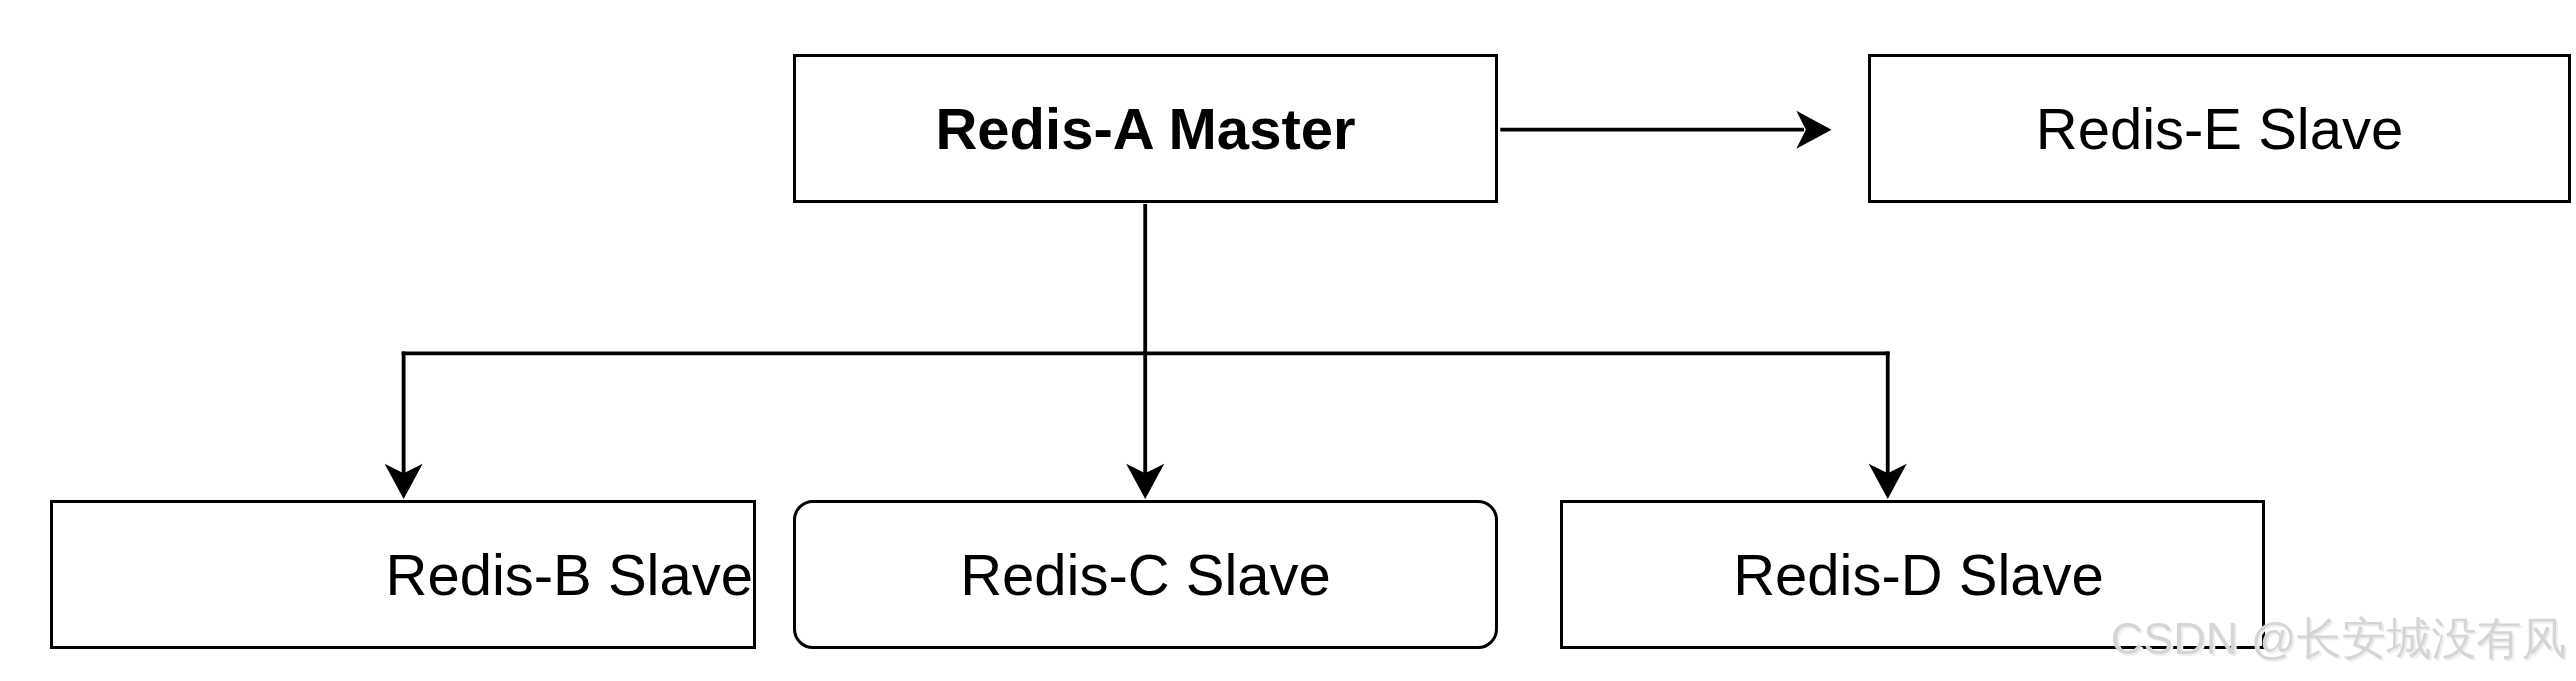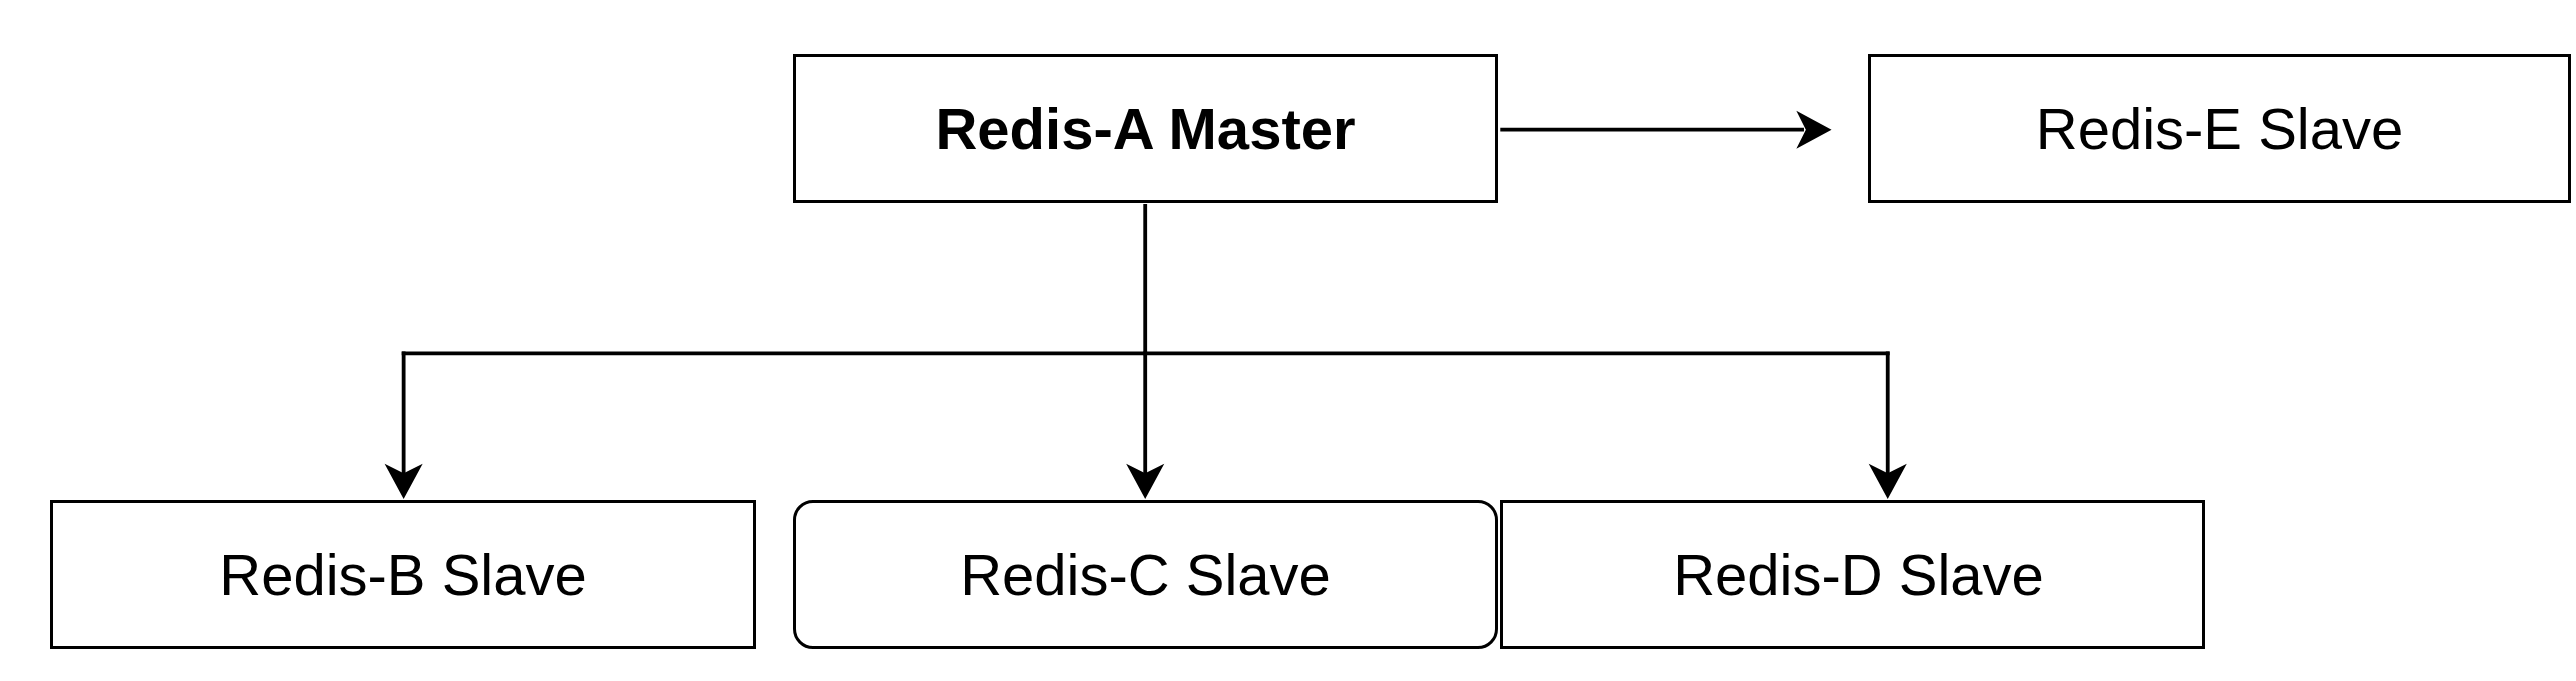--- a/index.html
+++ b/index.html
@@ -23,23 +23,23 @@
     display: flex;
     align-items: center;
     justify-content: center;
     font-size: 58px;
     color: #000000;
     letter-spacing: 0px;
     white-space: nowrap;
   }
   .node-a { left: 793px;  top: 54px;  width: 705px; height: 149px; font-weight: bold; }
   .node-e { left: 1832px; top: 54px;  width: 703px; height: 149px; margin-left: 36px; }
-  .node-b { left: 50px;   top: 500px; width: 706px; height: 149px; }
+  .node-b { left: 50px;   top: 500px; width: 706px; height: 149px; justify-content: flex-end; }
   .node-c { left: 793px;  top: 500px; width: 705px; height: 149px; border-radius: 20px; }
-  .node-d { left: 1500px; top: 500px; width: 705px; height: 149px; padding-left: 12px; }
+  .node-d { left: 1560px; top: 500px; width: 705px; height: 149px; padding-left: 12px; }
   .edges {
     position: absolute;
     left: 0;
     top: 0;
     width: 2576px;
     height: 682px;
     pointer-events: none;
   }
   .edge-line {
     stroke: #000000;
@@ -97,15 +97,16 @@
   </div>
 
   <div class="node node-c">
     <span>Redis-C Slave</span>
   </div>
 
   <div class="node node-d">
     <span>Redis-D Slave</span>
   </div>
 
+  <div class="watermark">CSDN @长安城没有风</div>
 
 </div>
 
 
 </body></html>

